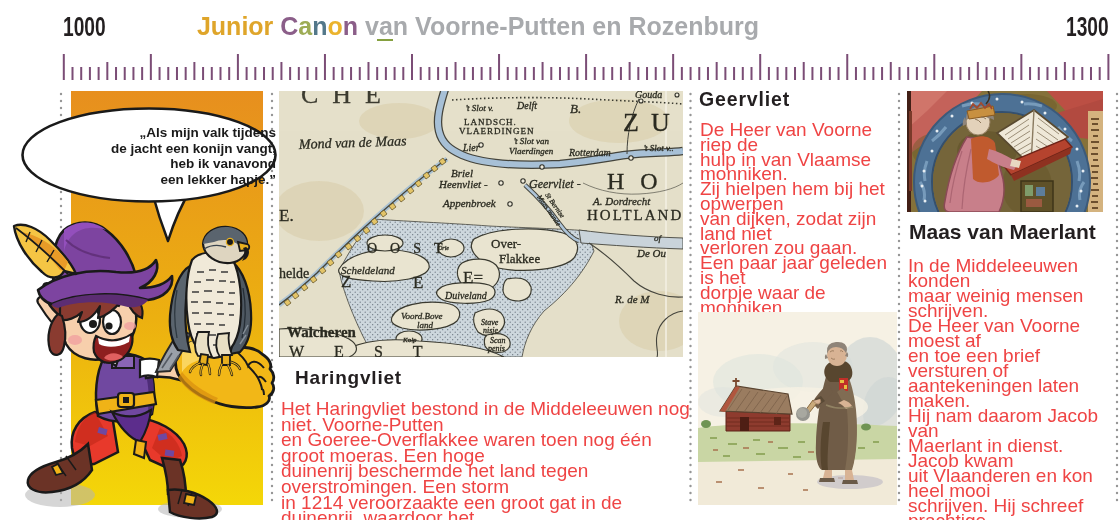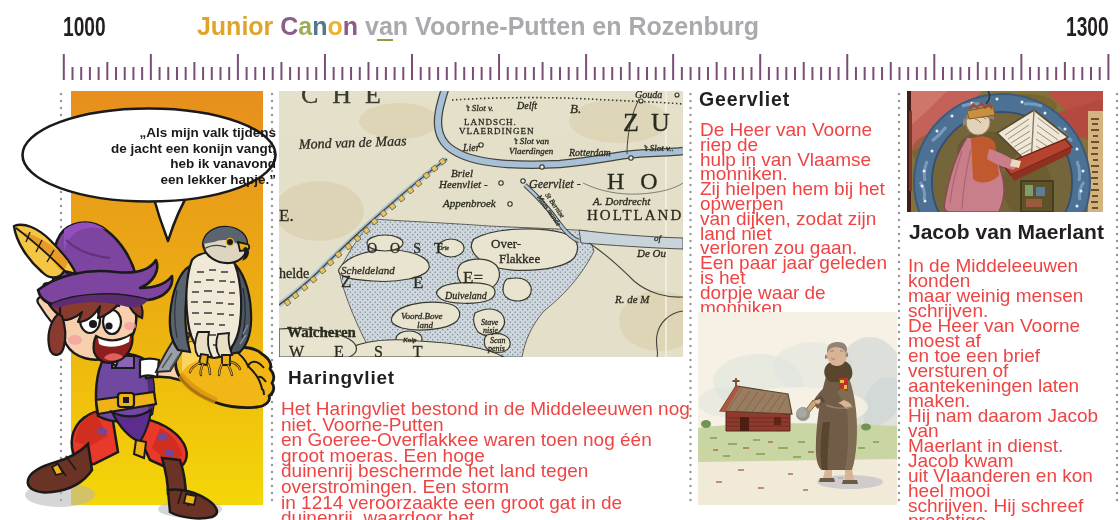--- a/index.html
+++ b/index.html
@@ -409,21 +409,21 @@
   <text x="209" y="260" font-size="8" font-style="italic">penis</text>
   <text x="124" y="251" font-size="7" font-style="italic">Kolp</text>
   <text x="0" y="187" font-size="14">helde</text>
   <text x="8" y="246" font-size="15" font-weight="bold">Walcheren</text>
   <text x="10" y="266" font-size="16" letter-spacing="30">WEST</text>
   <text x="258" y="106" font-size="7" font-style="italic" transform="rotate(55 258 106)">Maas mande</text>
   <text x="266" y="104" font-size="7" font-style="italic" transform="rotate(55 266 104)">St Bernise</text>
  </g>
 </svg>
 
-<div class="abs hd" style="left:288px;top:368px;font-size:19px;line-height:20px;letter-spacing:0.8px">Haringvliet</div>
+<div class="abs hd" style="left:295px;top:368px;font-size:19px;line-height:20px;letter-spacing:0.8px">Haringvliet</div>
 <div class="abs body" style="left:281px;top:401px;width:410px;line-height:15.6px">Het Haringvliet bestond in de Middeleeuwen nog niet. Voorne-Putten<br>en Goeree-Overflakkee waren toen nog één groot moeras. Een hoge<br>duinenrij beschermde het land tegen overstromingen. Een storm<br>in 1214 veroorzaakte een groot gat in de duinenrij, waardoor het<br>zeewater naar binnen stroomde. Een groot gebied kwam toen onder<br>water te staan. Door het ontstaan van het Haringvliet was Voorne een<br>eiland geworden.</div>
 
 <div class="abs hd" style="left:699px;top:89px;font-size:19.5px;line-height:20px;letter-spacing:0.85px">Geervliet</div>
 <div class="abs body" style="left:700px;top:123px;width:190px;line-height:14.8px">De Heer van Voorne riep de<br>hulp in van Vlaamse monniken.<br>Zij hielpen hem bij het opwerpen<br>van dijken, zodat zijn land niet<br>verloren zou gaan.<br>Een paar jaar geleden is het<br>dorpje waar de monniken<br>woonden teruggevonden.<br>Archeologen vonden de resten<br>van een toren, een paar huisjes<br>en een begraafplaats met meer<br>dan 140 skeletten!</div>
 
 <svg class="abs" style="left:698px;top:312px" width="199" height="193" viewBox="0 0 199 193" id="monk">
  <rect width="199" height="193" fill="#f6f1e4"></rect>
 
  <g fill="#dde3dd">
   <ellipse cx="60" cy="70" rx="45" ry="28" opacity="0.55"></ellipse>
@@ -581,14 +581,14 @@
   <path d="M58,26 q-3,4 -2,9 l4,-2 Z M84,21 q3,3 3,8 l-4,-2 Z" fill="#8f857a"></path>
   <path d="M60,20 L86,15 L88,24 L62,28 Z" fill="#c89040" stroke="#8a5a20" stroke-width="1"></path>
   <path d="M63,18 l3,-5 l4,4 l4,-5 l4,5 l4,-4 l3,5" fill="none" stroke="#a04a30" stroke-width="1.8"></path>
   <path d="M79,13 q6,-7 2,-13" fill="none" stroke="#3a3020" stroke-width="1.5"></path>
   <path d="M68,28 q4,1 6,4 M74,26 q3,0 5,2" stroke="#8a7458" stroke-width="1" fill="none"></path>
 
   <rect x="0" y="0" width="4" height="121" fill="#421f16"></rect>
   <rect x="2" y="20" width="3" height="80" fill="#7a3a2a"></rect>
  </g>
 </svg>
-<div class="abs hd" style="left:909px;top:221px;font-size:21px;line-height:22px">Jacob van Maerlant</div>
+<div class="abs hd" style="left:909px;top:221px;font-size:21px;line-height:22px">Maas van Maerlant</div>
 <div class="abs body" style="left:908px;top:258px;width:200px;line-height:15px">In de Middeleeuwen konden<br>maar weinig mensen schrijven.<br>De Heer van Voorne moest af<br>en toe een brief versturen of<br>aantekeningen laten maken.<br>Hij nam daarom Jacob van<br>Maerlant in dienst. Jacob kwam<br>uit Vlaanderen en kon heel mooi<br>schrijven. Hij schreef prachtige<br>gedichten en boeken. Zijn werk<br>was erg populair bij de edelen.<br>Tijdens feestmalen werden zijn<br>gedichten voorgelezen.<br>Eén boek, ‘Historie van den<br>Grale’, over koning Arthur en<br>de graal, schreef Jacob speciaal<br>voor de Heer van Voorne.</div>
 
 </body></html>

